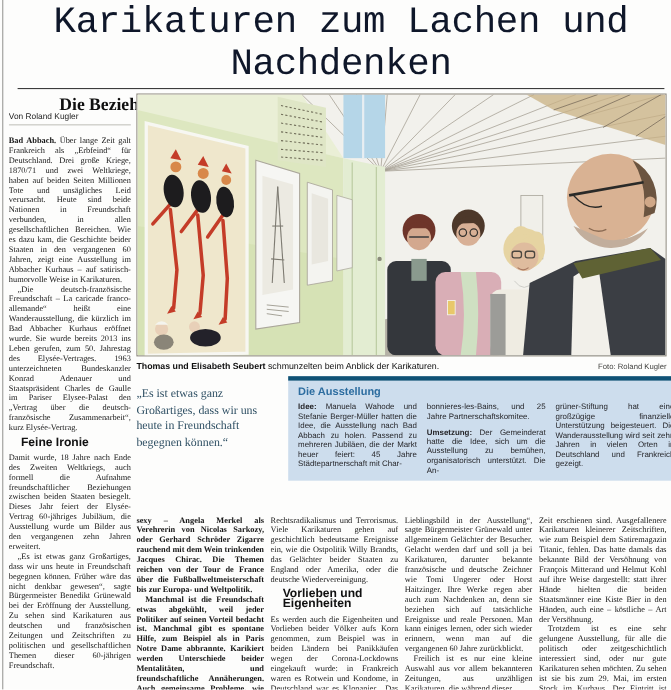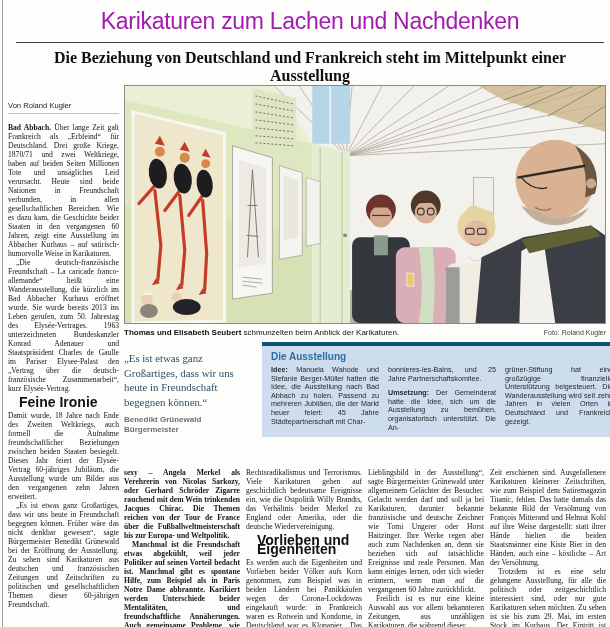--- a/index.html
+++ b/index.html
@@ -2,32 +2,32 @@
 <html lang="de"><head>
 <meta charset="utf-8">
 <style>
   html,body{margin:0;padding:0;background:#ffffff;}
   .page{position:relative;width:610px;height:627px;background:#fdfdfc;overflow:hidden;
         font-family:"Liberation Serif",serif;color:#141414;}
   .edge-rule{position:absolute;left:2px;top:0;width:1px;height:627px;background:#9b9b97;}
 
   
   .header{position:absolute;left:14px;top:2px;width:592px;text-align:center;}
-  .headline{font-size:23px;font-weight:400;letter-spacing:-0.3px;color:#a21caf;
-            font-family:Liberation Sans, sans-serif;margin:0;line-height:38px;}
+  .headline{font-size:34px;font-weight:400;letter-spacing:-0.3px;color:#0f172a;
+            font-family:Liberation Mono, monospace;margin:0;line-height:38px;}
   .head-rule{height:1px;background:#3c3c3c;margin:2px 2px 0 2px;}
   .subtitle{font-size:16px;font-weight:700;margin-top:6px;color:#101010;}
 
   
   .col{position:absolute;font-size:7.6px;line-height:9px;text-align:justify;
        letter-spacing:0px;color:#161616;margin-top:27px;}
   .col p{margin:0;}
   .col p.ind{text-indent:8px;}
   .lead{font-weight:700;}
-  .subhead{font-family:"Liberation Sans",sans-serif;font-weight:700;font-size:14px;
+  .subhead{font-family:"Liberation Sans",sans-serif;font-weight:700;font-size:11px;
            margin:5px 0 4px 0;text-align:left;color:#111;padding-left:11px;}
   .byline{font-family:"Liberation Sans",sans-serif;font-size:7.6px;color:#1d1d1d;}
   .byline-rule{height:1px;background:#c2c2bd;margin:3px 0 9px 0;}
 
   .col1{left:8px;top:74px;width:111px;height:553px;overflow:hidden;}
   .col2{left:124px;top:441px;width:116px;height:186px;overflow:hidden;font-weight:bold;}
   .col3{left:246px;top:441px;width:116px;height:186px;overflow:hidden;}
   .col4{left:368px;top:441px;width:116px;height:186px;overflow:hidden;}
   .col5{left:490px;top:441px;width:116px;height:186px;overflow:hidden;}
 
@@ -235,24 +235,20 @@
     </svg>
   </div>
 
   <div class="caption-row">
     <div class="caption"><b>Thomas und Elisabeth Seubert</b><span> schmunzelten beim Anblick der Karikaturen.</span></div>
     <div class="credit">Foto: Roland Kugler</div>
   </div>
 
   <div class="quote-block">
     <div class="quote-text">„Es ist etwas ganz Großartiges, dass wir uns heute in Freundschaft begegnen können.“</div>
-    <div class="quote-attr">
-      <div>Benedikt Grünewald</div>
-      <div>Bürgermeister</div>
-    </div>
   </div>
 
   <div class="infobox">
     <div class="infobox-bar"></div>
     <div class="infobox-title">Die Ausstellung</div>
     <div class="infobox-cols">
       <div class="infobox-col">
         <p><span class="lead">Idee:</span><span> Manuela Wahode und Stefanie Berger-Müller hatten die Idee, die Ausstellung nach Bad Abbach zu holen. Passend zu mehreren Jubiläen, die der Markt heuer feiert: 45 Jahre Städtepartnerschaft mit Char-</span></p>
       </div>
       <div class="infobox-col">
@@ -264,21 +260,21 @@
       </div>
     </div>
   </div>
 
   <div class="col col2">
     <p>sexy – Angela Merkel als Verehrerin von Nicolas Sarkozy, oder Gerhard Schröder Zigarre rauchend mit dem Wein trinkenden Jacques Chirac. Die Themen reichen von der Tour de France über die Fußballweltmeisterschaft bis zur Europa- und Weltpolitik.</p>
     <p class="ind">Manchmal ist die Freundschaft etwas abgekühlt, weil jeder Politiker auf seinen Vorteil bedacht ist. Manchmal gibt es spontane Hilfe, zum Beispiel als in Paris Notre Dame abbrannte. Karikiert werden Unterschiede beider Mentalitäten, und freundschaftliche Annäherungen. Auch gemeinsame Probleme, wie den zunehmenden</p>
   </div>
 
   <div class="col col3">
-    <p>Rechtsradikalismus und Terrorismus. Viele Karikaturen gehen auf geschichtlich bedeutsame Ereignisse ein, wie die Ostpolitik Willy Brandts, das Verhältnis beider Merkel zu England oder Amerika, oder die deutsche Wiedervereinigung.</p>
+    <p>Rechtsradikalismus und Terrorismus. Viele Karikaturen gehen auf geschichtlich bedeutsame Ereignisse ein, wie die Ostpolitik Willy Brandts, das Gelächter beider Staaten zu England oder Amerika, oder die deutsche Wiedervereinigung.</p>
     <div class="subhead">Vorlieben und Eigenheiten</div>
     <p>Es werden auch die Eigenheiten und Vorlieben beider Völker aufs Korn genommen, zum Beispiel was in beiden Ländern bei Panikkäufen wegen der Corona-Lockdowns eingekauft wurde: in Frankreich waren es Rotwein und Kondome, in Deutschland war es Klopapier. „Das ist mein</p>
   </div>
 
   <div class="col col4">
     <p>Lieblingsbild in der Ausstellung“, sagte Bürgermeister Grünewald unter allgemeinem Gelächter der Besucher. Gelacht werden darf und soll ja bei Karikaturen, darunter bekannte französische und deutsche Zeichner wie Tomi Ungerer oder Horst Haitzinger. Ihre Werke regen aber auch zum Nachdenken an, denn sie beziehen sich auf tatsächliche Ereignisse und reale Personen. Man kann einiges lernen, oder sich wieder erinnern, wenn man auf die vergangenen 60 Jahre zurückblickt.</p>
     <p class="ind">Freilich ist es nur eine kleine Auswahl aus vor allem bekannteren Zeitungen, aus unzähligen Karikaturen, die während dieser</p>
   </div>
 
   <div class="col col5">

